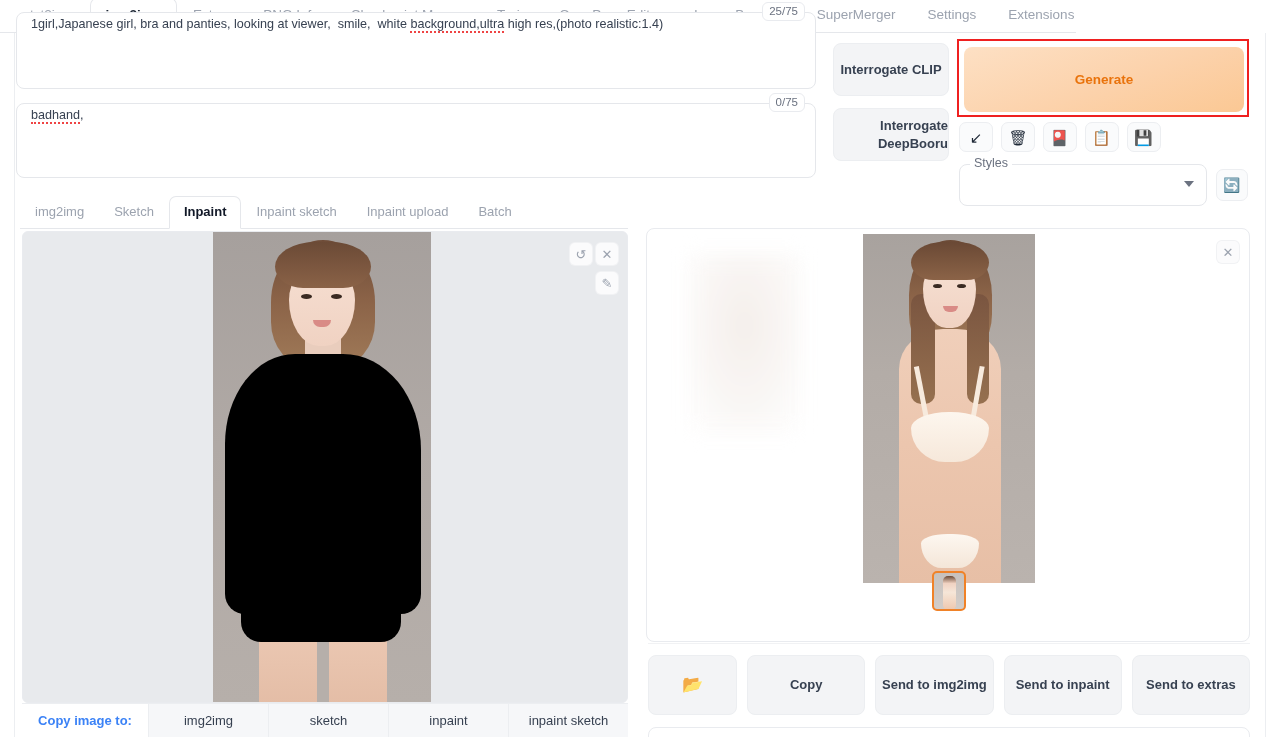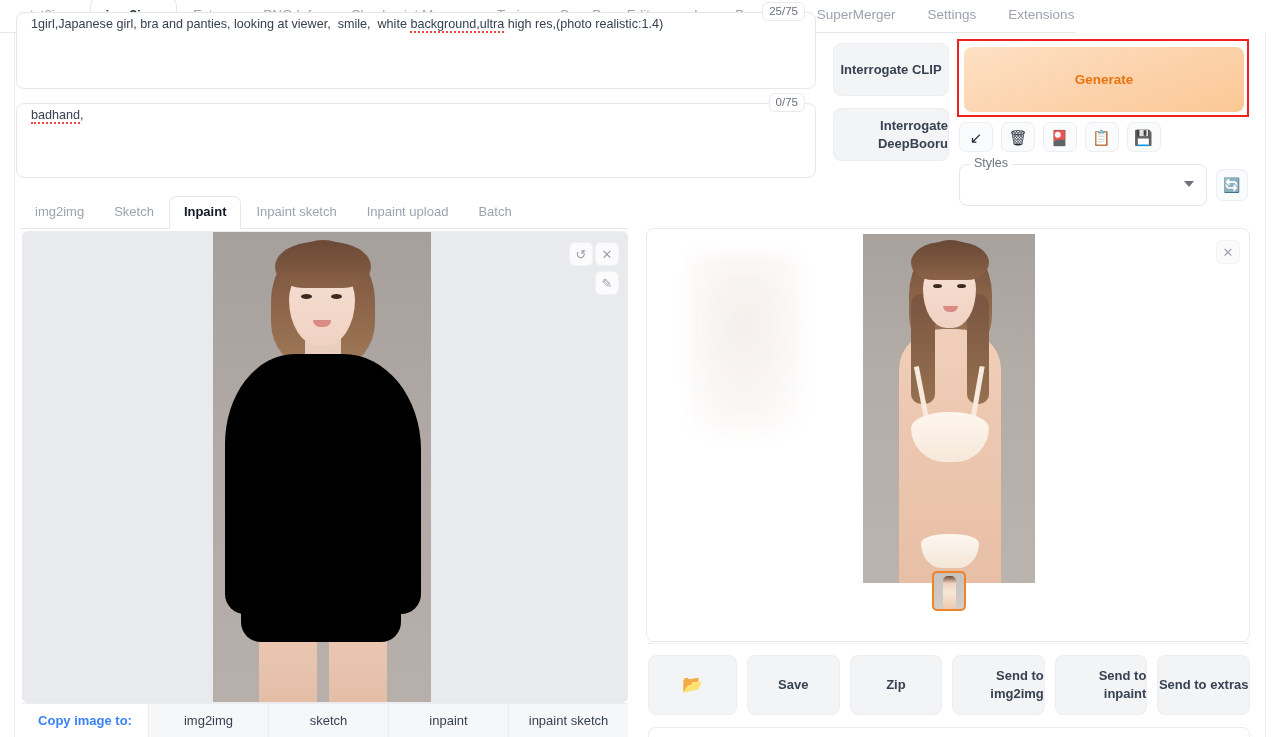--- a/index.html
+++ b/index.html
@@ -472,22 +472,21 @@
       <div class="thumb">
         <div class="thumb-body"></div>
       </div>
     </div>
   </div>
 
   <div class="res-sep"></div>
 
   <div class="res-actions" id="res-actions">
       <div class="btn-soft folder">📂</div>
-      <div class="btn-soft">Save</div>
-      <div class="btn-soft">Zip</div>
+      <div class="btn-soft">Copy</div>
       <div class="btn-soft">Send to img2img</div>
       <div class="btn-soft">Send to inpaint</div>
       <div class="btn-soft">Send to extras</div>
     </div>
 
   <div class="res-bottom-box"></div>
 
 </div>
 
 </body></html>

